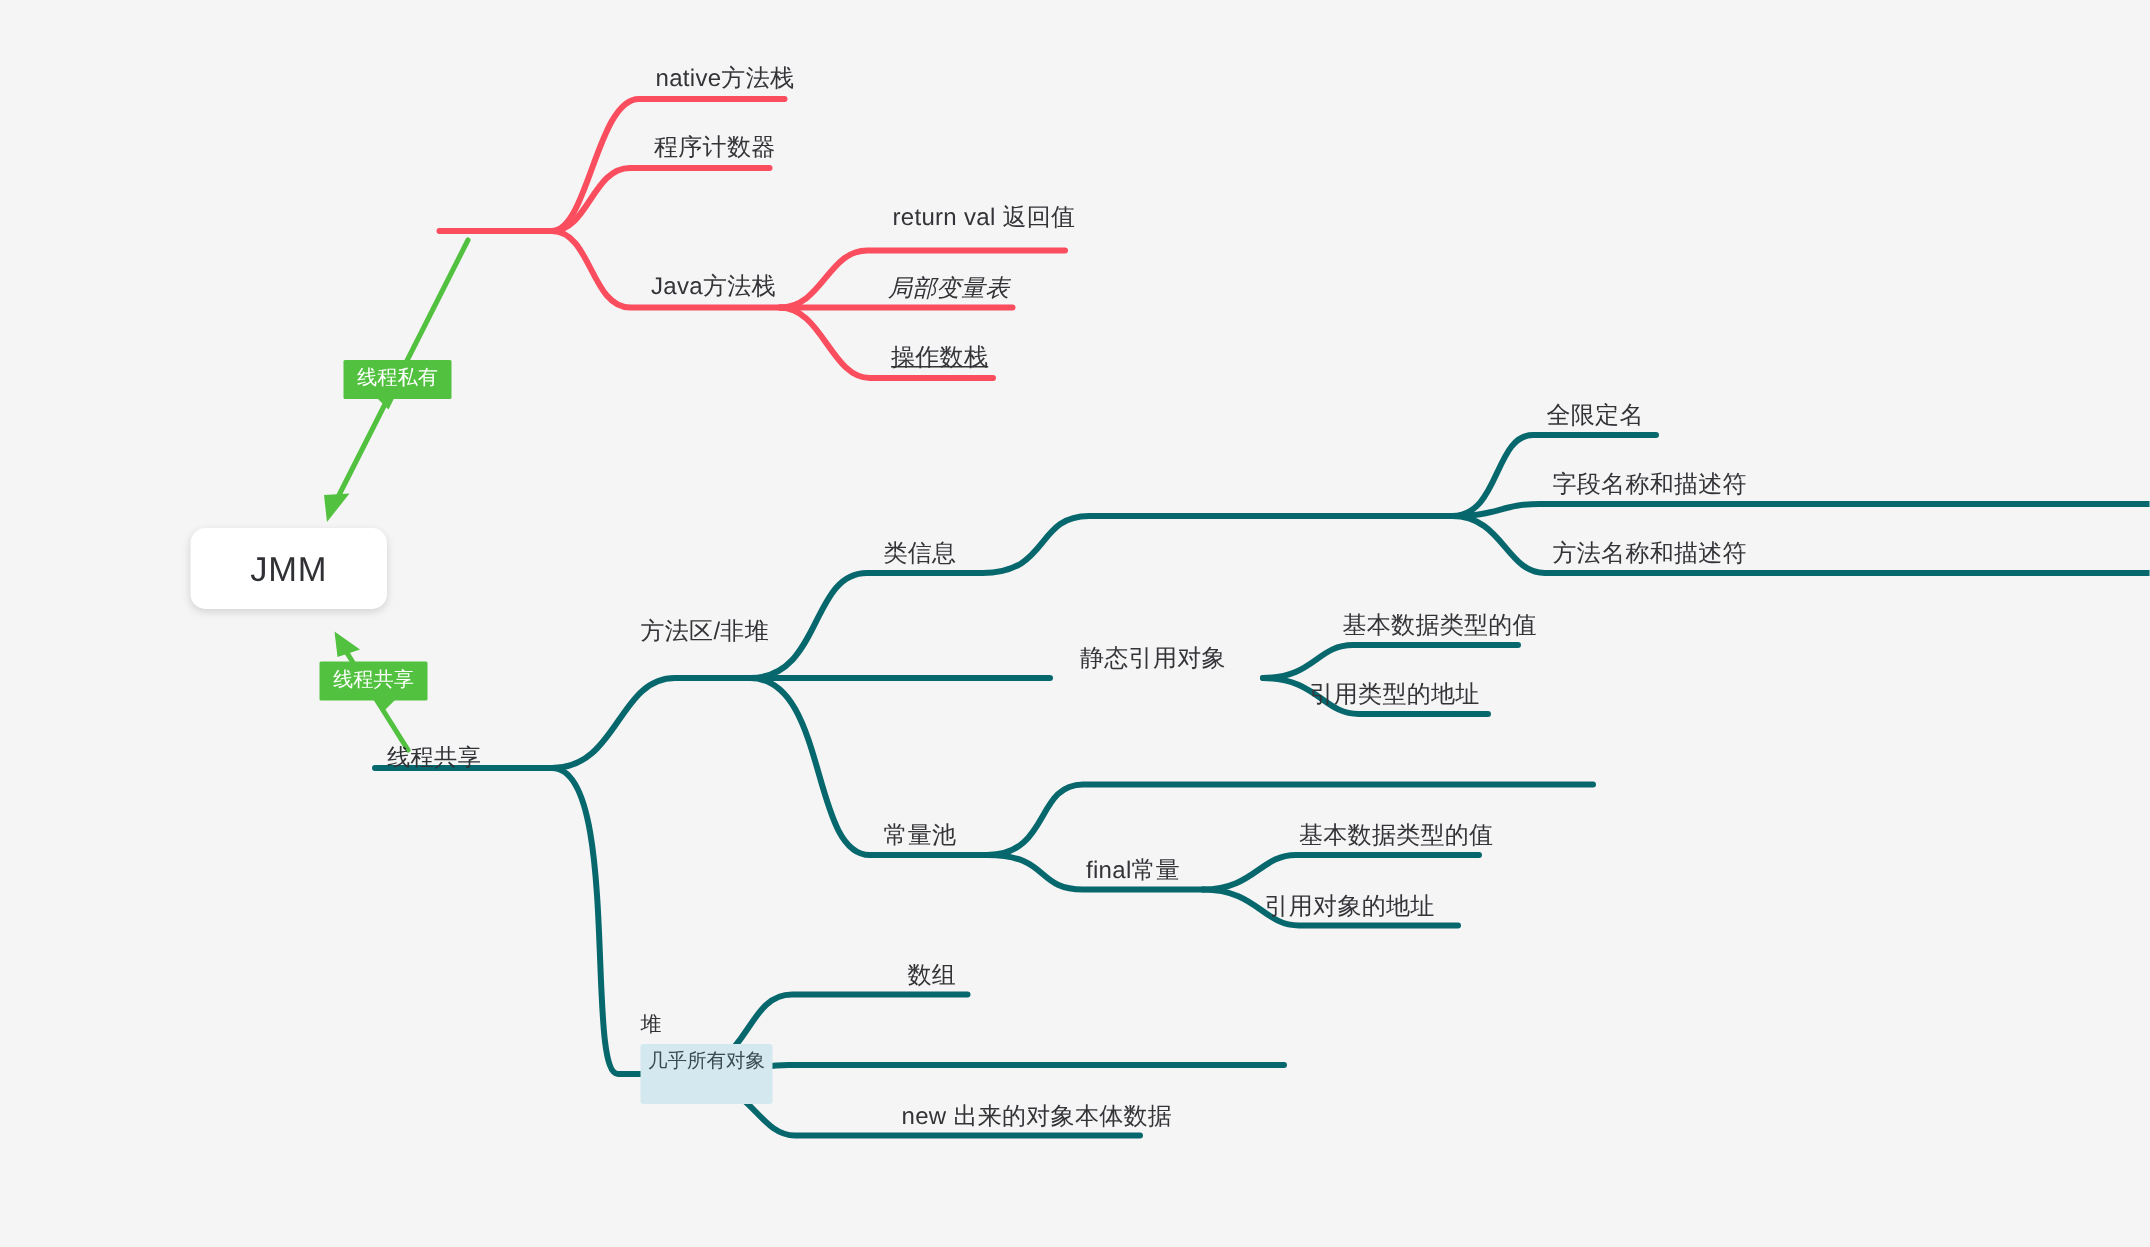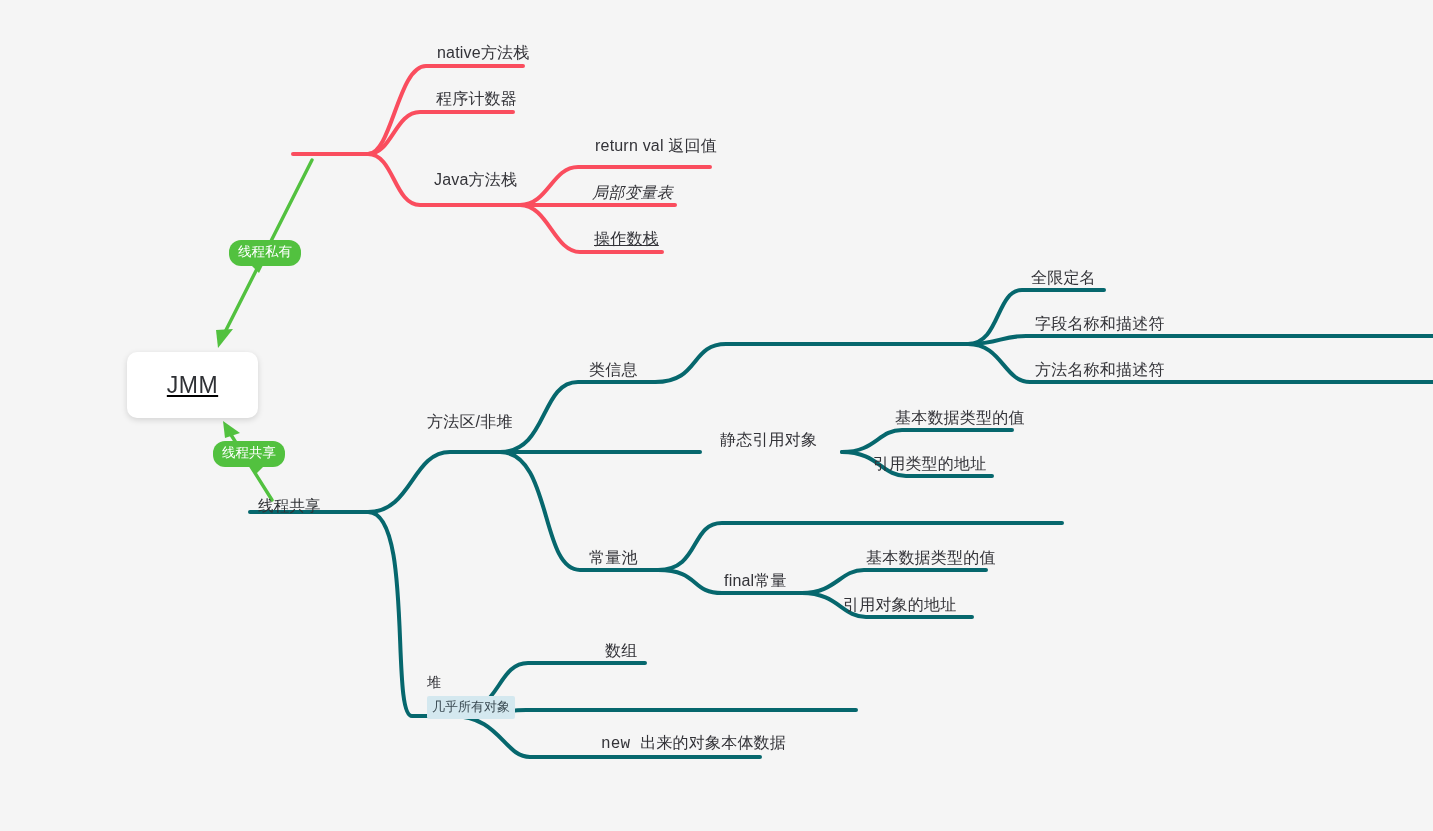--- a/index.html
+++ b/index.html
@@ -21,36 +21,36 @@
     color:#333338;
     white-space:nowrap;
     line-height:1.35;
     letter-spacing:.2px;
   }
   .node-label.multiline{text-align:center;}
   
   #root-box{
     position:absolute;
     left:127px;top:352px;
-    width:131px;height:66px;
+    width:131px;height:54px;
     background:#ffffff;
     border-radius:10px;
     box-shadow:0 2px 6px rgba(0,0,0,.14);
-    display:flex;align-items:center;justify-content:center;text-decoration:underline;
+    display:flex;align-items:center;justify-content:center;
   }
   #root-box .root-text{
     font-size:23px;color:#2f3135;letter-spacing:.5px;
   }
   
   .badge{
     position:absolute;
     background:#52c13f;
     color:#ffffff;
     font-size:13.5px;
-    border-radius:12px;
+    border-radius:1px;
     padding:5px 9px 6px 9px;
     white-space:nowrap;
     line-height:1.1;
   }
   .badge .tail{
     position:absolute;
     width:0;height:0;
   }
   #badge-private{left:229px;top:240px;}
   #badge-private .tail{
@@ -66,21 +66,21 @@
     border-right:8px solid transparent;
     border-top:8px solid #52c13f;
   }
   
   #lbl-shared-trunk{
     left:258px;top:496px;font-size:15.5px;color:#2f3135;
   }
   
   .hl{
     background:#d4e8ef;
-    padding:2px 5px 3px 5px;
+    padding:2px 5px 20px 5px;
     border-radius:2px;
     font-size:13px;
     color:#3a4a52;
     display:inline-block;
   }
   .sub-wrap{position:absolute;}
   .sub-wrap .main-t{font-size:14px;color:#333338;display:block;}
 </style>
 </head>
 <body>
@@ -156,21 +156,21 @@
     <span>线程私有</span>
     <span class="tail"></span>
   </div>
   <div class="badge" id="badge-shared">
     <span>线程共享</span>
     <span class="tail"></span>
   </div>
 
   <div class="node-label" style="left:437px;top:42px;">native方法栈</div>
   <div class="node-label" style="left:436px;top:88px;">程序计数器</div>
-  <div class="node-label" style="left:434px;top:169px;text-align:right;">Java方法栈</div>
+  <div class="node-label" style="left:434px;top:181px;text-align:right;">Java方法栈</div>
   <div class="node-label" style="left:595px;top:135px;">return val 返回值</div>
   <div class="node-label" style="left:592px;top:182px;font-style:italic;">局部变量表</div>
   <div class="node-label" style="left:594px;top:228px;text-decoration:underline;">操作数栈</div>
 
   <div class="node-label" id="lbl-shared-trunk" style="position:absolute;">线程共享</div>
 
   <div class="node-label" style="left:427px;top:411px;">方法区/非堆</div>
   <div class="node-label" style="left:589px;top:359px;">类信息</div>
 
 
@@ -186,15 +186,15 @@
   <div class="node-label" style="left:724px;top:570px;">final常量</div>
   <div class="node-label" style="left:866px;top:547px;">基本数据类型的值</div>
   <div class="node-label" style="left:843px;top:594px;">引用对象的地址</div>
 
   <div class="sub-wrap" style="left:427px;top:674px;">
     <span class="main-t">堆</span>
     <span class="hl" style="margin-top:4px;">几乎所有对象</span>
   </div>
 
   <div class="node-label" style="left:605px;top:640px;">数组</div>
-  <div class="node-label" style="left:601px;top:734px;font-family:Liberation Mono, monospace;">new 出来的对象本体数据</div>
+  <div class="node-label" style="left:601px;top:734px;">new 出来的对象本体数据</div>
 
 </div>
 
 </body></html>

